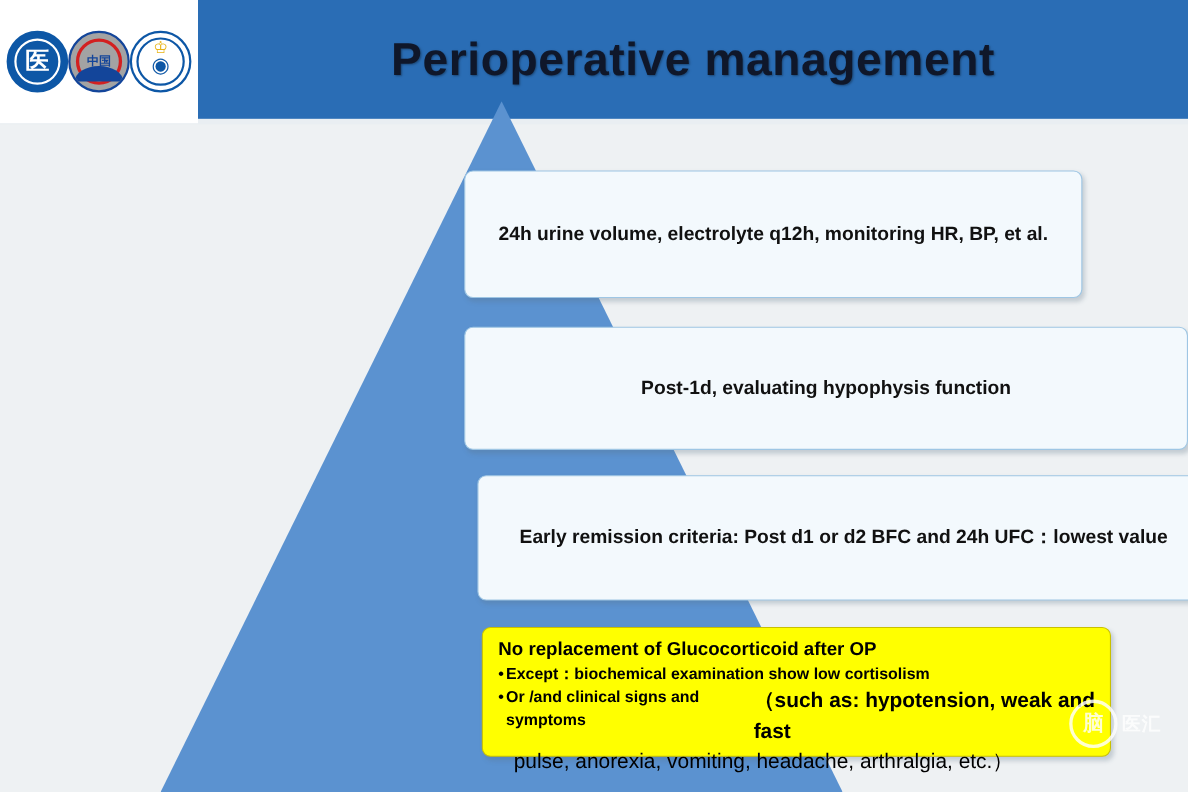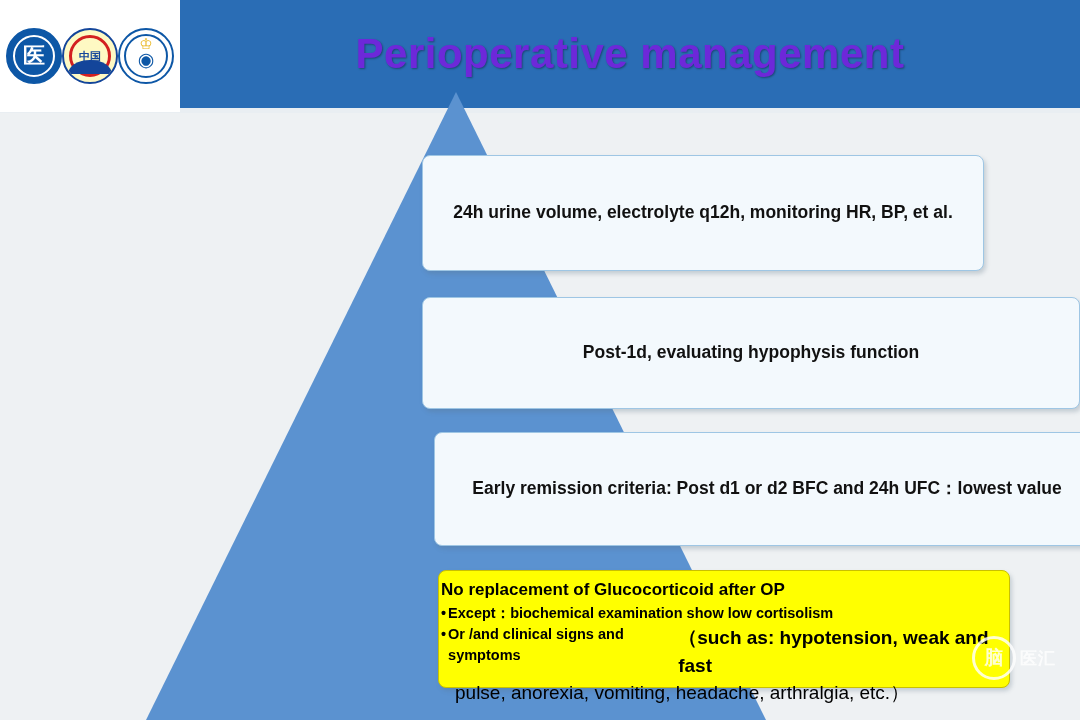--- a/index.html
+++ b/index.html
@@ -69,21 +69,21 @@
     border-radius: 50%;
     border: 2px solid #ffffff;
   }
   .logo-1 .glyph {
     color: #ffffff;
     font-size: 22px;
     font-weight: bold;
     line-height: 1;
     z-index: 2;
   }
-  .logo-2 { background: #fef9c3; border: 2px solid #13459a; }
+  .logo-2 { background: #a3a3a3; border: 2px solid #13459a; }
   .logo-2 .ring {
     position: absolute;
     width: 42px; height: 42px;
     border-radius: 50%;
     border: 3px solid #d32020;
     box-sizing: border-box;
   }
   .logo-2 .wave {
     position: absolute;
     bottom: 8px; left: 4px;
@@ -125,21 +125,21 @@
   }
   .slide-title {
     position: absolute;
     left: 180px;
     top: 0;
     width: 900px;
     height: 108px;
     display: flex;
     align-items: center;
     justify-content: center;
-    color: #6d28d9;
+    color: #0f172a;
     font-size: 42px;
     font-weight: bold;
     letter-spacing: 0.5px;
     text-shadow: 1px 1px 2px rgba(0,0,0,0.35);
   }
   
   .pyramid {
     position: absolute;
     left: 146px;
     top: 92px;
@@ -172,21 +172,21 @@
   .box3 { left: 434px; top: 432px; width: 666px; height: 114px; }
   .box-yellow {
     left: 438px;
     top: 570px;
     width: 572px;
     height: 118px;
     background: #ffff00;
     border: 1px solid #c9c000;
     box-shadow: 2px 3px 4px rgba(90,110,130,0.28);
     display: block;
-    padding: 8px 12px 6px 2px;
+    padding: 8px 12px 6px 14px;
     text-align: left;
   }
   .yellow-title {
     font-size: 17px;
     font-weight: bold;
     color: #000000;
     line-height: 1.3;
     margin-bottom: 2px;
   }
   .yellow-line {

